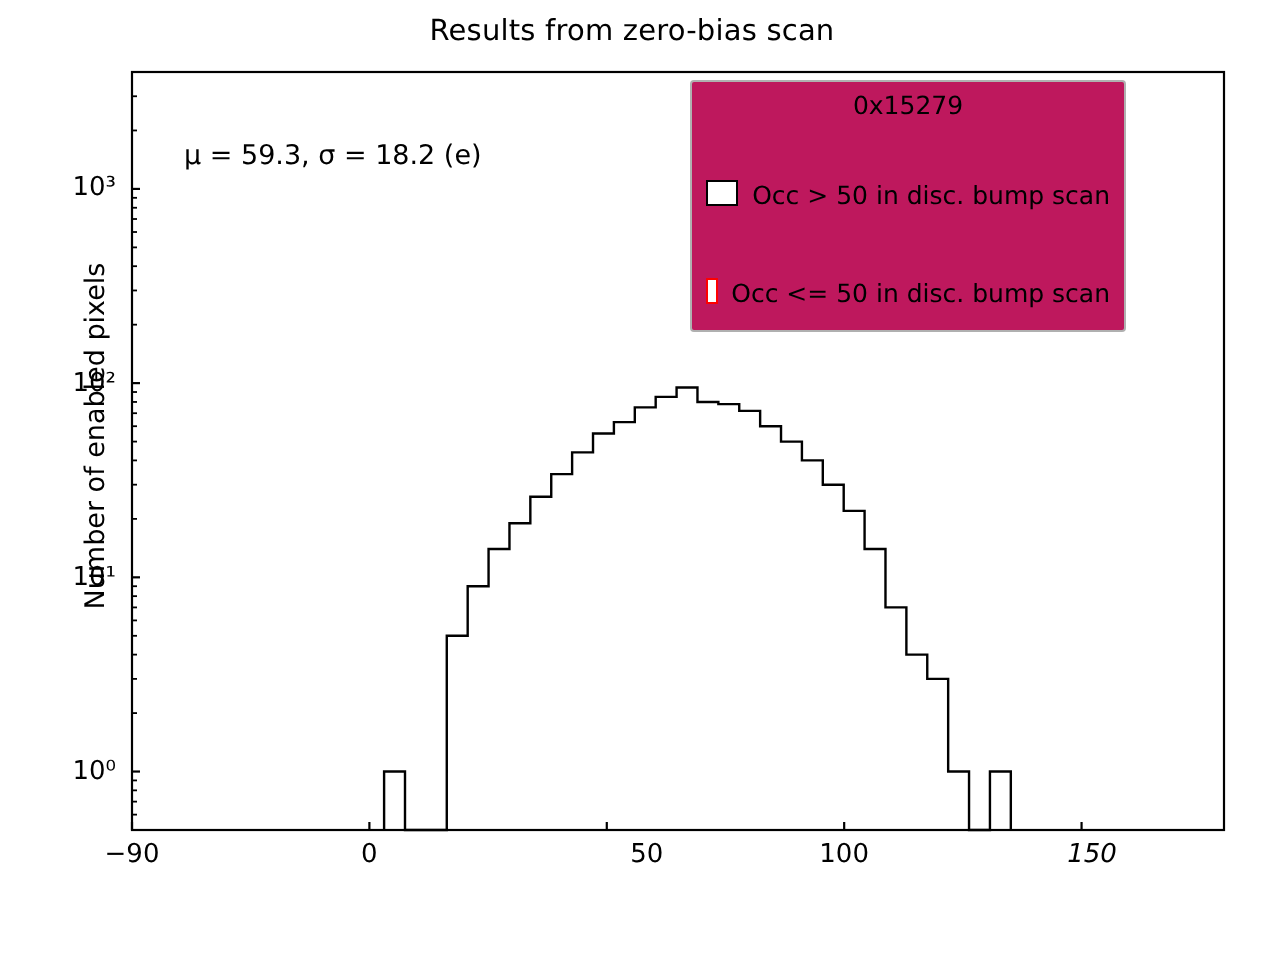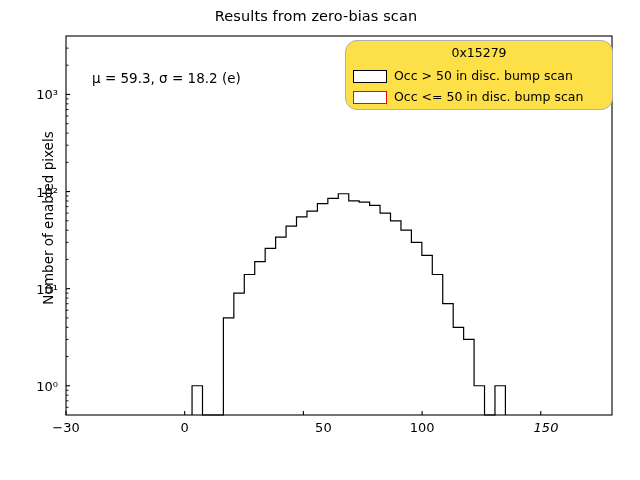--- a/index.html
+++ b/index.html
@@ -73,38 +73,39 @@
     font-size: 13.5px;
     color: #000000;
     white-space: nowrap;
   }
   #annot-name { left: 92px; top: 46px; }
   #annot-stats { left: 92px; top: 70px; }
   .legend-box {
     position: absolute;
     left: 345px;
     top: 40px;
-    width: 268px;
+    width: 218px;
     box-sizing: border-box;
     border: 1px solid #b0b0b0;
-    border-radius: 12px;
-    background: #fde047;
+    border-radius: 2px;
+    background: #be185d;
     padding: 4px 7px 5px 7px;
   }
   .legend-title {
     text-align: center;
     font-size: 12.5px;
     color: #000000;
     padding-bottom: 2px;
   }
   .legend-row {
     display: flex;
-    align-items: flex-end;
+    align-items: flex-start;
     gap: 7px;
     height: 21px;
+    margin-top: 28px;
   }
   .legend-swatch {
     width: 34px;
     height: 13px;
     box-sizing: border-box;
     background: #ffffff;
   }
   .legend-text {
     font-size: 12.5px;
     color: #000000;
@@ -163,21 +164,21 @@
       </g>
     <g id="histogram-steps">
         <polyline points="192.05,415.00 192.05,385.77 202.50,385.77 202.50,415.00 212.95,415.00 212.95,415.00 223.39,415.00 223.39,317.90 233.84,317.90 233.84,293.11 244.28,293.11 244.28,274.48 254.73,274.48 254.73,261.60 265.17,261.60 265.17,248.37 275.62,248.37 275.62,237.06 286.06,237.06 286.06,226.19 296.51,226.19 296.51,216.78 306.95,216.78 306.95,211.05 317.40,211.05 317.40,203.70 327.84,203.70 327.84,198.42 338.29,198.42 338.29,193.73 348.73,193.73 348.73,200.97 359.18,200.97 359.18,202.04 369.62,202.04 369.62,205.42 380.07,205.42 380.07,213.11 390.51,213.11 390.51,220.79 400.96,220.79 400.96,230.21 411.40,230.21 411.40,242.34 421.85,242.34 421.85,255.42 432.29,255.42 432.29,274.48 442.74,274.48 442.74,303.71 453.19,303.71 453.19,327.31 463.63,327.31 463.63,339.44 474.08,339.44 474.08,385.77 484.52,385.77 484.52,415.00 494.97,415.00 494.97,385.77 505.41,385.77 505.41,415.00" fill="none" stroke="#000000" stroke-width="1.2" stroke-linejoin="miter"></polyline>
       </g>
     <rect id="axes-frame" x="66" y="36" width="546" height="379" fill="none" stroke="#000000" stroke-width="1.1"></rect>
   </svg>
 
   <div class="axis-label-y">Number of enabled pixels</div>
 
   <div id="xtick-labels">
-      <div class="tick-label xtick-label" style="left: 66px;">−30</div>
+      <div class="tick-label xtick-label" style="left: 66px;">−90</div>
       <div class="tick-label xtick-label" style="left: 184.696px;">0</div>
       <div class="tick-label xtick-label" style="left: 303.391px; margin-left: 20px;">50</div>
       <div class="tick-label xtick-label" style="left: 422.087px;">100</div>
       <div class="tick-label xtick-label" style="left: 546px; font-style: italic;">150</div>
     </div>
   <div id="ytick-labels">
       <div class="tick-label ytick-label" style="top: 385.769px;">10⁰</div>
       <div class="tick-label ytick-label" style="top: 288.667px;">10¹</div>
       <div class="tick-label ytick-label" style="top: 191.564px;">10²</div>
       <div class="tick-label ytick-label" style="top: 94.4616px;">10³</div>

